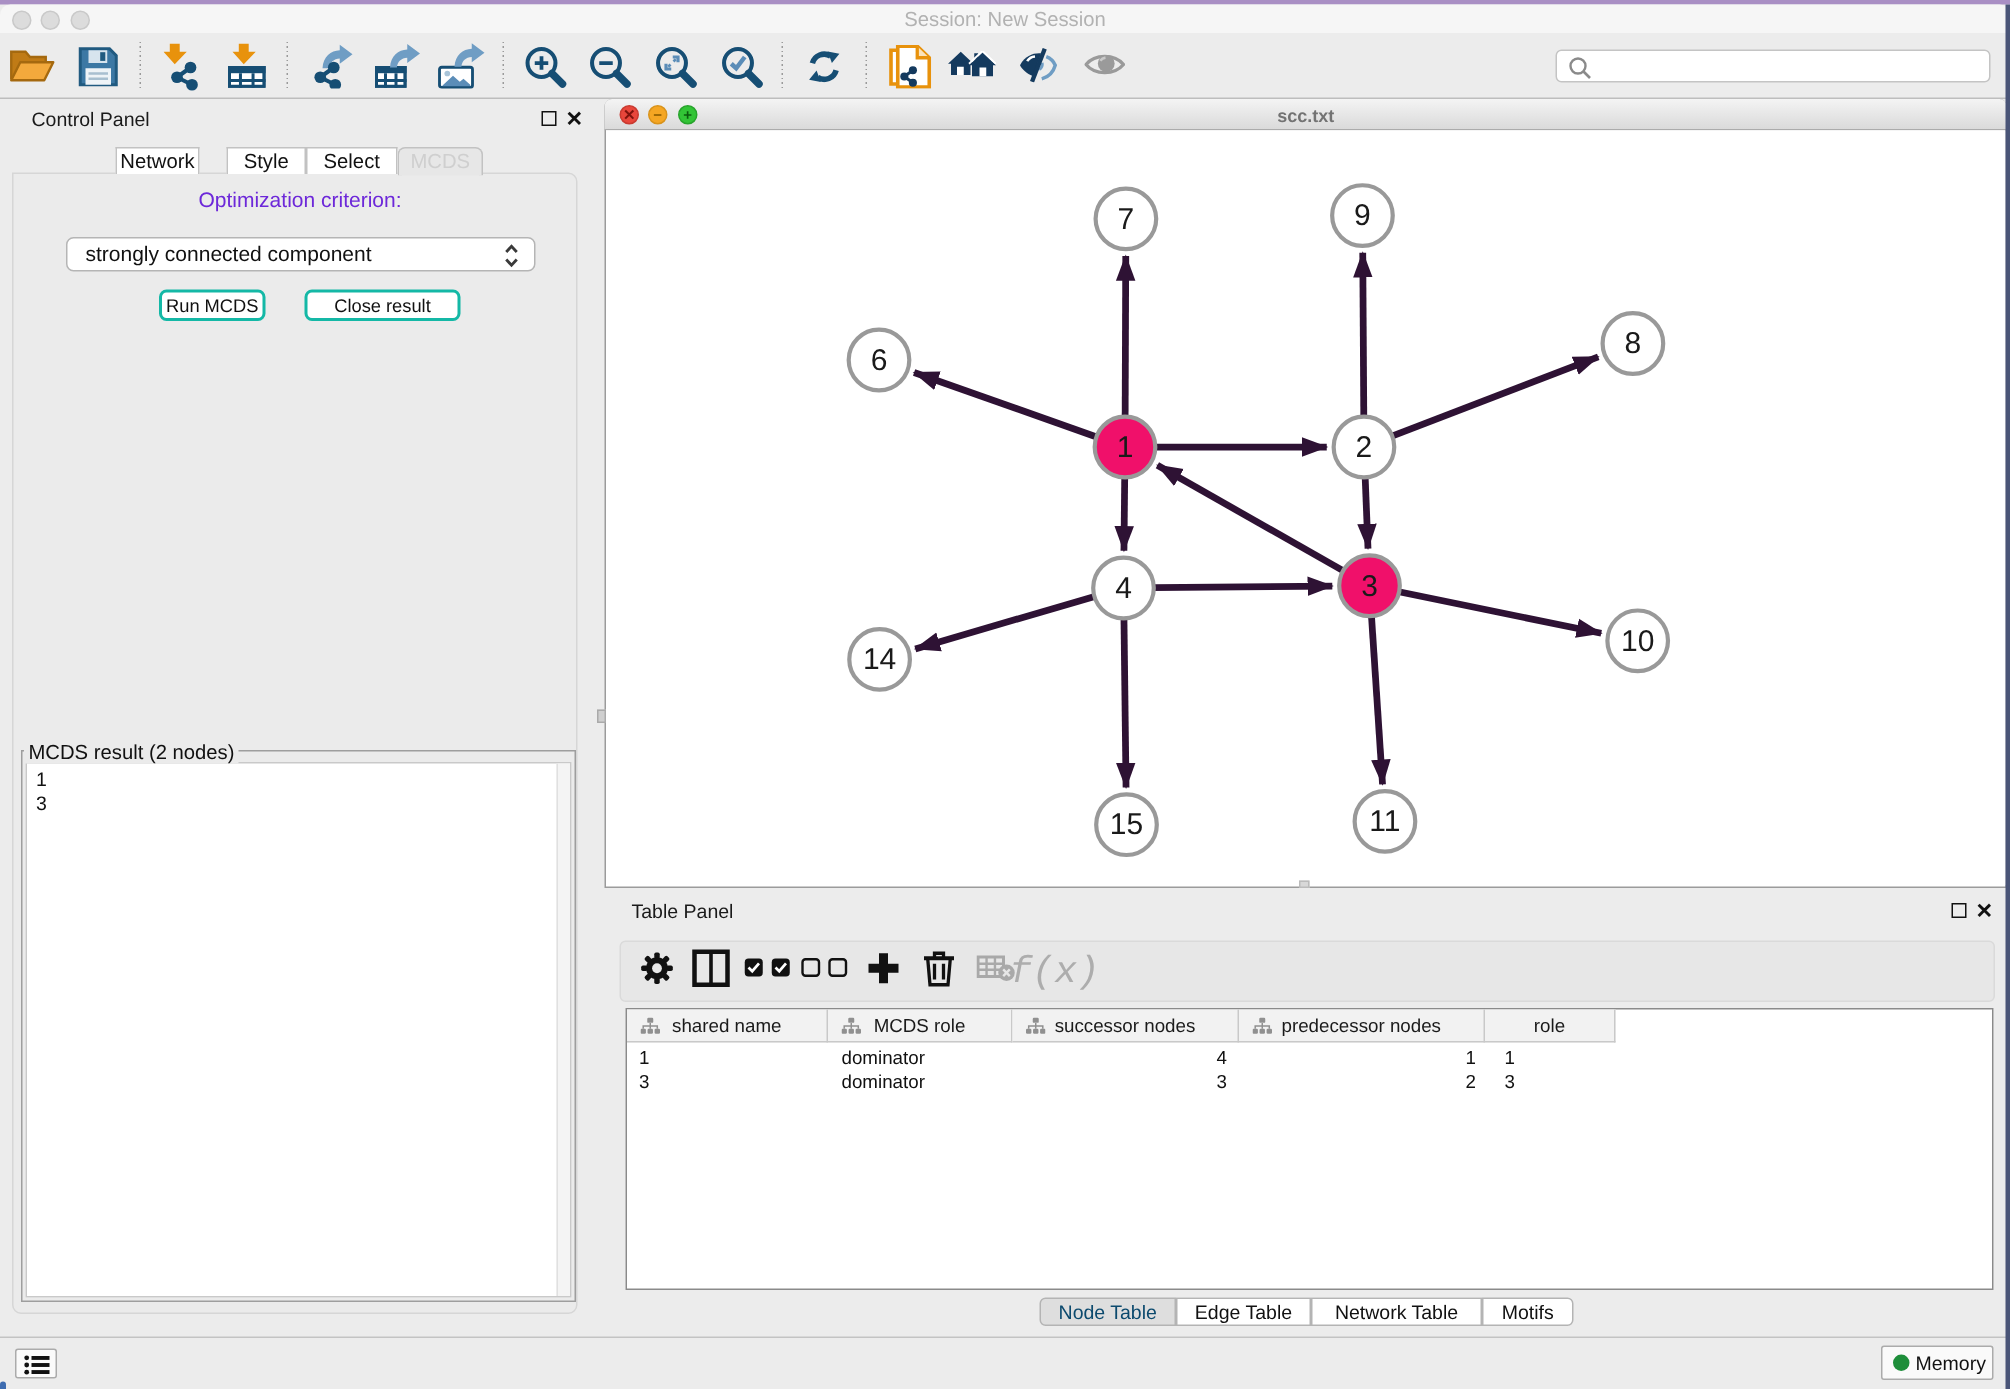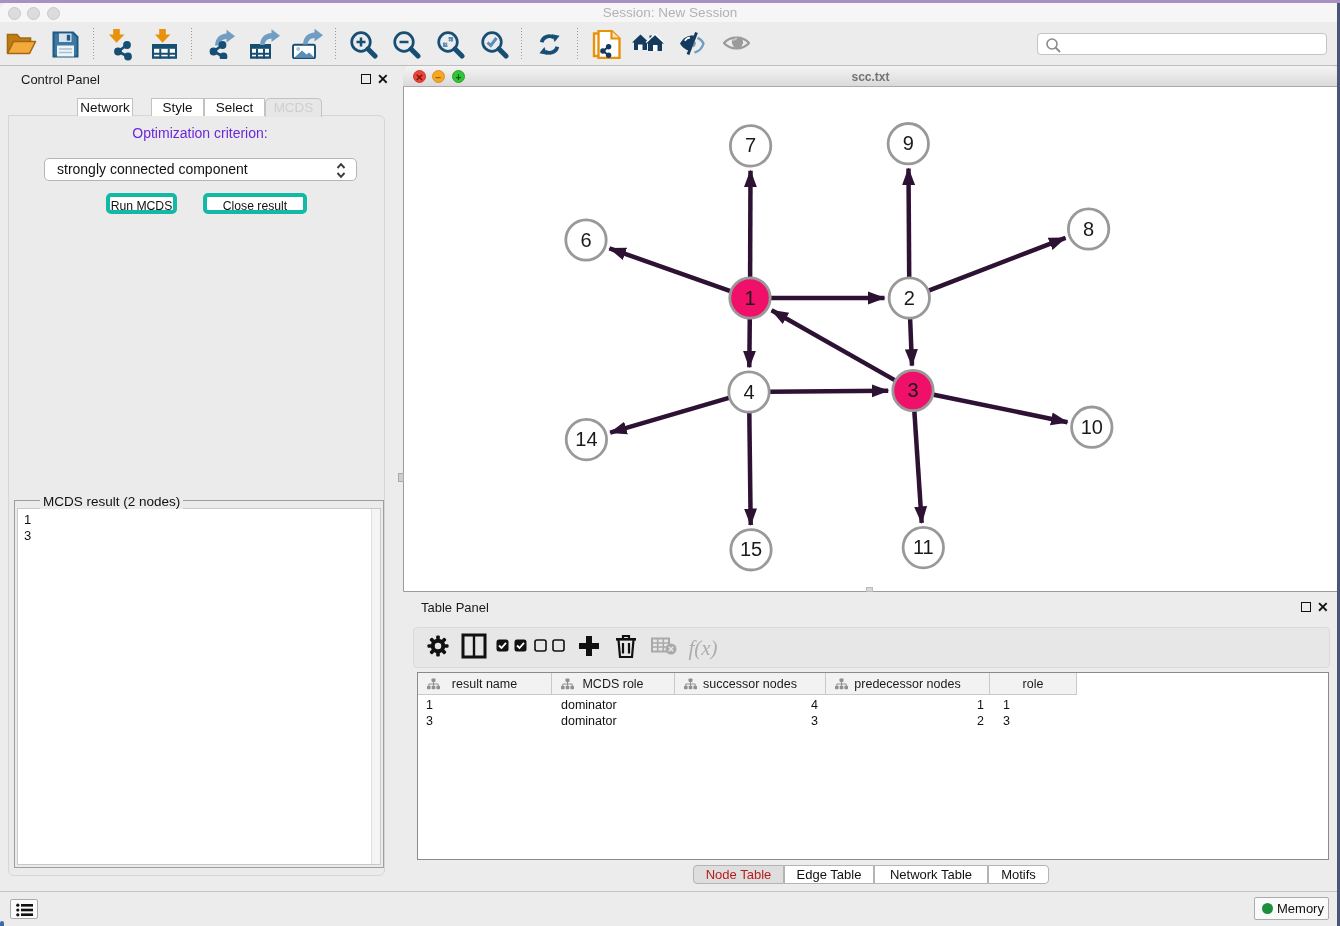--- a/index.html
+++ b/index.html
@@ -14,24 +14,24 @@
 #searchbox{position:absolute;left:1037px;top:11px;width:290px;height:22px;background:#fff;
  border:1px solid #c4c4c4;border-radius:4px}
 #cpanel{left:0;top:66px;width:393px;height:824px;background:#ececec}
 #cptitle{left:21px;top:72px;font-size:13px;color:#1a1a1a}
 .tab{position:absolute;top:0;height:18px;background:#fff;border:1px solid #c2c2c2;border-bottom:none;
  font-size:13.5px;color:#111;text-align:center;line-height:17px}
 #cpbody{left:8px;top:115px;width:377px;height:761px;background:#ebebeb;border:1px solid #d6d6d6;border-radius:0 6px 6px 6px}
 #optlabel{left:0;top:125px;width:400px;text-align:center;font-size:14px;color:#6d28d9}
 #selbox{left:44px;top:158px;width:313px;height:23px;background:#fff;border:1px solid #b5b5b5;border-radius:5px;
  font-size:14px;color:#111;line-height:21px;padding-left:12px}
-.btn{position:absolute;height:21px;background:#fff;border:4px solid #14b8a6;border-radius:5px;
+.btn{position:absolute;height:21px;background:#fff;border:2px solid #14b8a6;border-radius:5px;
  font-size:12.2px;color:#111;text-align:center;line-height:19px}
 #fieldset{left:14px;top:500px;width:370px;height:368px;border:1px solid #9e9e9e}
-#legend{left:40px;top:494px;background:#ebebeb;padding:0 3px;font-size:13.5px;color:#111}
+#legend{left:16px;top:494px;background:#ebebeb;padding:0 3px;font-size:13.5px;color:#111}
 #resultarea{left:17px;top:508px;width:364px;height:357px;background:#fff;border:1px solid #c9c9c9;
  font-size:13px;color:#111;line-height:16px;padding:3px 0 0 6px}
 #rscroll{left:371px;top:509px;width:9px;height:355px;background:#f4f4f4;border-left:1px solid #e0e0e0}
 #netwin{left:403px;top:66px;width:935px;height:526px;background:#fff;border:1px solid #9b9b9b;border-radius:5px 5px 0 0}
 #nettitle{left:403px;top:66px;width:935px;height:21px;border-radius:5px 5px 0 0;
  background:linear-gradient(#f4f4f4,#dadada);border-bottom:1px solid #ababab}
 .tl2{position:absolute;top:70px;width:13px;height:13px;border-radius:50%;line-height:13px;text-align:center;
  font-size:10px;font-weight:bold}
 #scctxt{left:403px;top:70px;width:935px;text-align:center;font-size:12px;font-weight:bold;color:#737373}
 #tablepanel{left:403px;top:592px;width:937px;height:298px;background:#ececec}
@@ -324,33 +324,33 @@
       </svg></div>
     <div class="abs" style="left:250px;top:50%;transform:translate(-50%,-50%)"><svg width="26" height="18" viewBox="0 0 26 18">
         <g stroke="#a9a9a9" fill="none">
           <rect x="1" y="1.5" width="17" height="13" stroke-width="2"></rect>
           <path d="M1 6 H18 M1 10 H18 M6.7 2 V14 M12.3 2 V14" stroke-width="1.6"></path>
         </g>
         <circle cx="20" cy="12" r="5.5" fill="#a9a9a9"></circle>
         <path d="M17.8 9.8 L22.2 14.2 M22.2 9.8 L17.8 14.2" stroke="#e7e7e7" stroke-width="1.6"></path>
       </svg></div>
     <div class="abs" style="left:289px;top:50%;transform:translate(-50%,-50%)">
-      <div style="font-family:Liberation Serif, serif;font-style:italic;font-size:21px;color:#adadad">f(x)</div>
+      <div style="font-family:Liberation Mono, monospace;font-style:italic;font-size:25px;color:#adadad">f(x)</div>
     </div>
   </div>
 <div class="abs" id="ttable">
 <div class="th" style="left:0;width:134px"><svg width="13" height="12" viewBox="0 0 13 12" style="position:absolute;left:9px;top:5px">
         <g fill="#909090">
           <rect x="4.5" y="0.5" width="4" height="3.4" rx="0.8"></rect>
           <rect x="0" y="7.8" width="3.6" height="3.4" rx="0.8"></rect>
           <rect x="4.7" y="7.8" width="3.6" height="3.4" rx="0.8"></rect>
           <rect x="9.4" y="7.8" width="3.6" height="3.4" rx="0.8"></rect>
           <path d="M6.5 4 V6 M1.8 7.8 V6 H11.2 V7.8 M6.5 6 V7.8" stroke="#909090" stroke-width="1" fill="none"></path>
         </g>
-      </svg><span>result name</span></div>
+      </svg><span>shared name</span></div>
 <div class="th" style="left:134px;width:123px"><svg width="13" height="12" viewBox="0 0 13 12" style="position:absolute;left:9px;top:5px">
         <g fill="#909090">
           <rect x="4.5" y="0.5" width="4" height="3.4" rx="0.8"></rect>
           <rect x="0" y="7.8" width="3.6" height="3.4" rx="0.8"></rect>
           <rect x="4.7" y="7.8" width="3.6" height="3.4" rx="0.8"></rect>
           <rect x="9.4" y="7.8" width="3.6" height="3.4" rx="0.8"></rect>
           <path d="M6.5 4 V6 M1.8 7.8 V6 H11.2 V7.8 M6.5 6 V7.8" stroke="#909090" stroke-width="1" fill="none"></path>
         </g>
       </svg><span>MCDS role</span></div>
 <div class="th" style="left:257px;width:151px"><svg width="13" height="12" viewBox="0 0 13 12" style="position:absolute;left:9px;top:5px">
@@ -376,21 +376,21 @@
 <div class="td" style="left:143px;top:24px">dominator</div>
 <div class="td" style="left:257px;top:24px;width:143px;text-align:right">4</div>
 <div class="td" style="left:408px;top:24px;width:158px;text-align:right">1</div>
 <div class="td" style="left:585px;top:24px">1</div>
 <div class="td" style="left:8px;top:40px">3</div>
 <div class="td" style="left:143px;top:40px">dominator</div>
 <div class="td" style="left:257px;top:40px;width:143px;text-align:right">3</div>
 <div class="td" style="left:408px;top:40px;width:158px;text-align:right">2</div>
 <div class="td" style="left:585px;top:40px">3</div>
 </div>
-<div class="btab" style="left:693px;width:91px;border-radius:4px 0 0 4px;background:#dedede;color:#b91c1c">Node Table</div>
+<div class="btab" style="left:693px;width:91px;border-radius:4px 0 0 4px;background:#dedede;color:#0c4a6e">Node Table</div>
 <div class="btab" style="left:784px;width:90px">Edge Table</div>
 <div class="btab" style="left:874px;width:114px">Network Table</div>
 <div class="btab" style="left:988px;width:61px;border-radius:0 4px 4px 0">Motifs</div>
 <div class="abs" id="statusbar"></div>
 <div class="abs" id="lbtn">
     <svg width="18" height="14" viewBox="0 0 18 14" style="position:absolute;left:5px;top:3px">
       <g fill="#111">
         <circle cx="1.8" cy="2.2" r="1.6"></circle>
         <circle cx="1.8" cy="7" r="1.6"></circle>
         <circle cx="1.8" cy="11.8" r="1.6"></circle>

